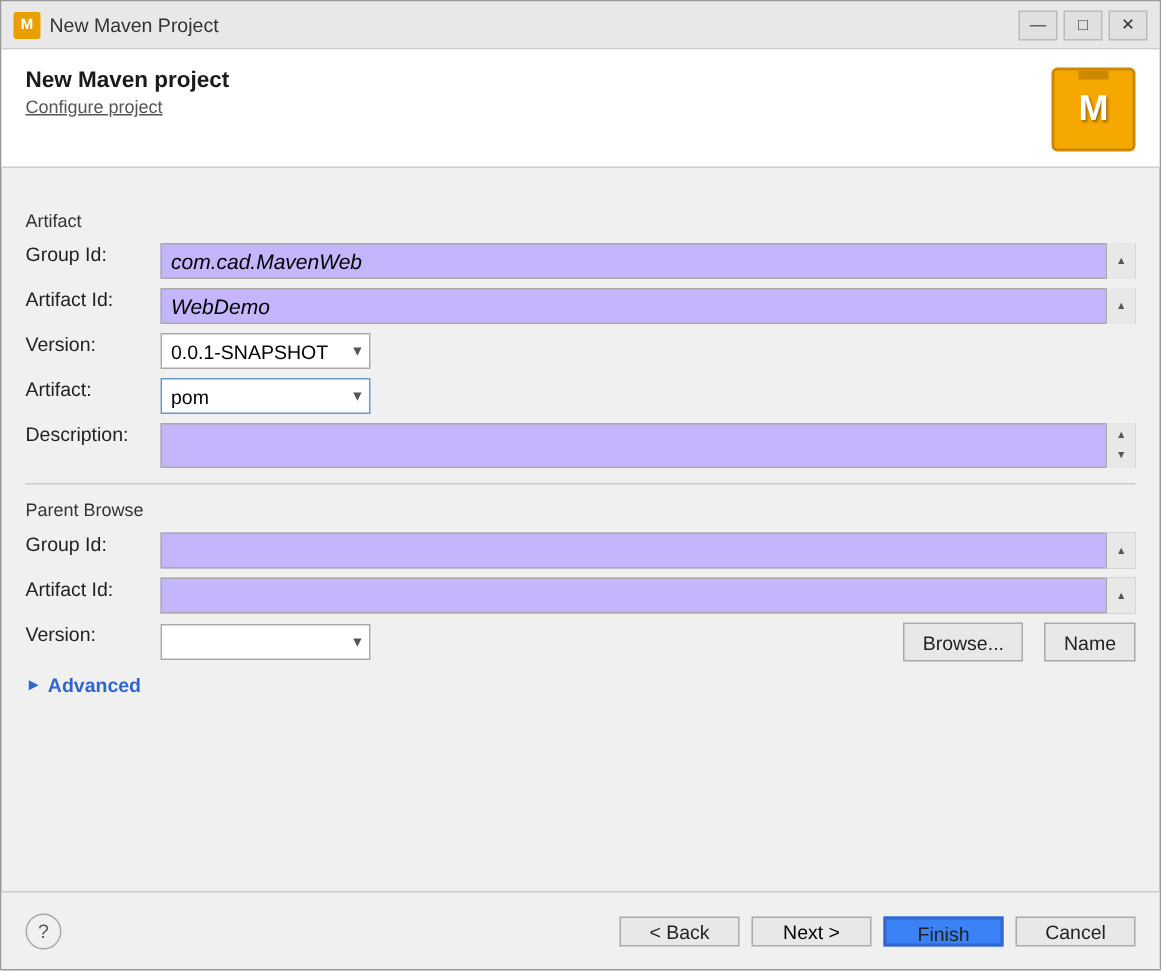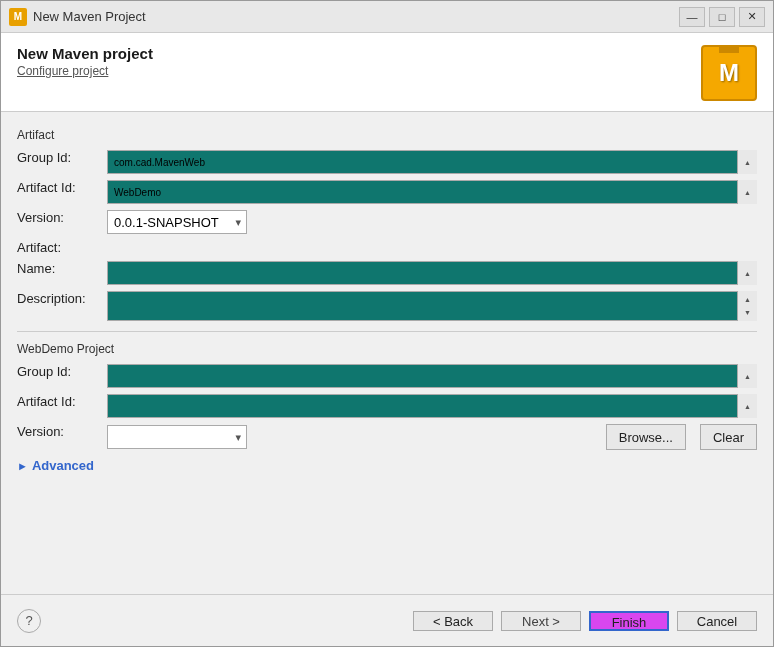--- a/index.html
+++ b/index.html
@@ -118,21 +118,21 @@
     .content {
       flex: 1;
       padding: 12px 16px;
       overflow-y: auto;
     }
     .section-label {
       font-size: 12px;
       color: #333;
       font-weight: normal;
       margin-bottom: 8px;
-      margin-top: 4px;
+      margin-top: 16px;
     }
     .form-row {
       display: flex;
       align-items: flex-start;
       margin-bottom: 6px;
     }
     .form-label {
       width: 90px;
       font-size: 13px;
       color: #222;
@@ -151,23 +151,24 @@
     .form-input-with-arrow {
       flex: 1;
       position: relative;
       height: 24px;
     }
     .form-input-with-arrow input {
       width: 100%;
       height: 24px;
       border: 1px solid #aaa;
       padding: 2px 6px;
-      font-size: 10px;
-      background: #0f766e;
+      font-size: 14px;
+      background: #c4b5fd;
       outline: none;
+      font-style: italic;
     }
     .form-input-with-arrow .arrow-btn {
       position: absolute;
       right: 0;
       top: 0;
       height: 100%;
       width: 20px;
       background: #e8e8e8;
       border-left: 1px solid #aaa;
       display: flex;
@@ -304,24 +305,24 @@
       padding: 2px 18px;
       border: 1px solid #aaa;
       background: #e8e8e8;
       font-size: 13px;
       cursor: pointer;
       color: #222;
       min-width: 80px;
     }
     .footer-btn.active {
       border: 2px solid #3366cc;
-      background: #d946ef;
+      background: #3b82f6;
     }
     .footer-btn:disabled {
-      color: #404040;
+      color: #000000;
       cursor: default;
     }
   </style>
 </head>
 <body>
 
 <div class="window">
 
   <div class="title-bar">
     <div class="title-bar-icon">
@@ -373,46 +374,45 @@
       <span class="form-label">Version:</span>
       <div class="small-select-wrapper">
         <select>
           <option>0.0.1-SNAPSHOT</option>
         </select>
       </div>
     </div>
 
     <div class="form-row">
       <span class="form-label">Artifact:</span>
-    </div>
-
-    <div class="form-row">
-      <span class="form-label">Name:</span>
-      <div class="form-input-with-arrow">
-        <input type="text" class="form-input" value="" style="padding-right: 24px; width: 100%;">
-        <div class="arrow-btn">
-          <span class="arrow-up">▲</span>
-        </div>
-      </div>
-    </div>
+      <div class="pom-select-wrapper">
+        <select style="border-color:#6699cc;">
+          <option>pom</option>
+          <option>jar</option>
+          <option>war</option>
+          <option>ear</option>
+        </select>
+      </div>
+    </div>
+
 
     <div class="form-row">
       <span class="form-label">Description:</span>
       <div class="form-input-with-arrow" style="height:30px;">
         <input type="text" class="form-input" value="" style="padding-right: 24px; width: 100%; height: 30px;">
         <div class="arrow-btn" style="height:100%;display:flex;flex-direction:column;align-items:center;justify-content:space-evenly;">
           <span style="font-size:7px;color:#555;line-height:1;">▲</span>
           <span style="font-size:7px;color:#555;line-height:1;">▼</span>
         </div>
       </div>
     </div>
 
     <hr class="divider">
 
-    <div class="parent-section-label">WebDemo Project</div>
+    <div class="parent-section-label">Parent Browse</div>
 
     <div class="form-row">
       <span class="form-label">Group Id:</span>
       <div class="form-input-with-arrow">
         <input type="text" class="form-input" value="" style="padding-right: 24px; width: 100%;">
         <div class="arrow-btn">
           <span class="arrow-up">▲</span>
         </div>
       </div>
     </div>
@@ -430,21 +430,21 @@
     <div class="form-row">
       <span class="form-label">Version:</span>
       <div style="display:flex;align-items:center;flex:1;gap:8px;">
         <div class="small-select-wrapper" style="margin-right:0;">
           <select>
             <option value=""></option>
           </select>
         </div>
         <div style="flex:1;"></div>
         <button class="btn btn-browse">Browse...</button>
-        <button class="btn btn-clear">Clear</button>
+        <button class="btn btn-clear">Name</button>
       </div>
     </div>
 
     <div class="advanced-row">
       <span class="advanced-triangle">►</span>
       <span class="advanced-label">Advanced</span>
     </div>
   </div>
 
   <div class="footer">

